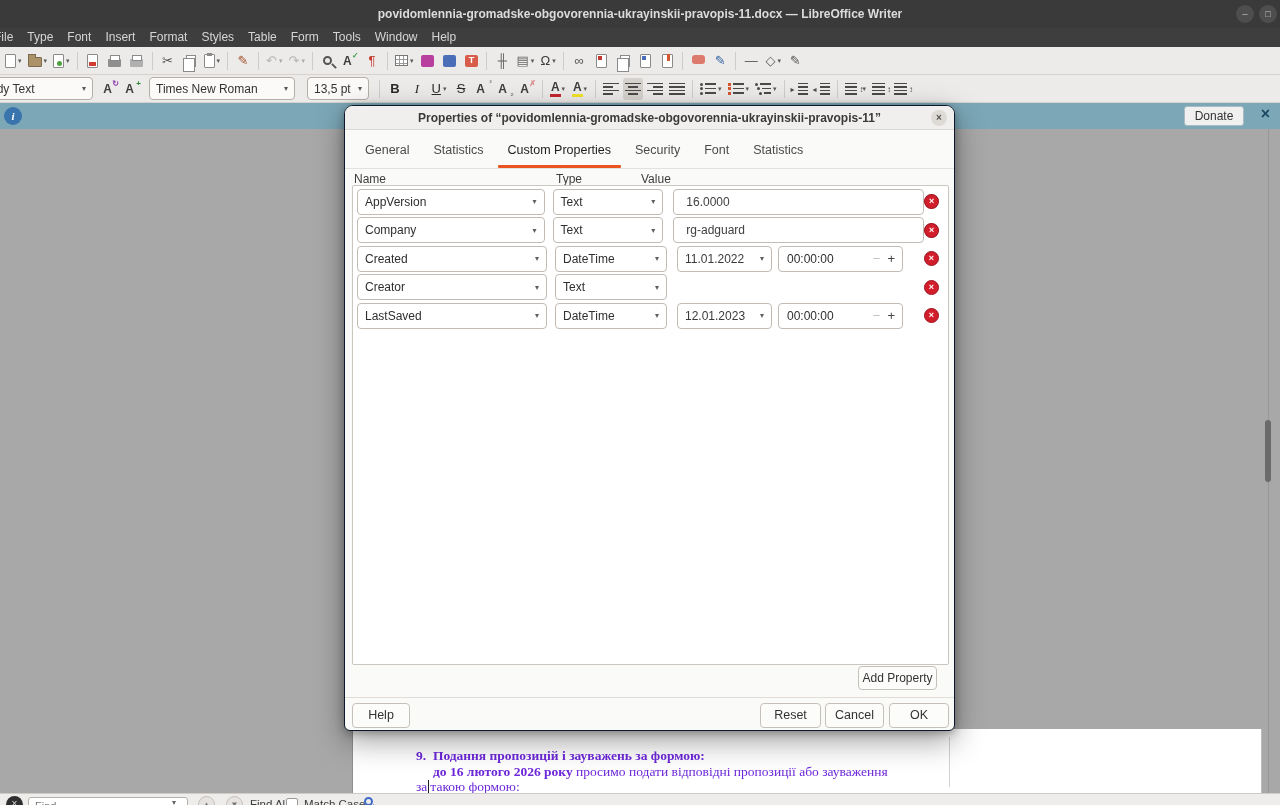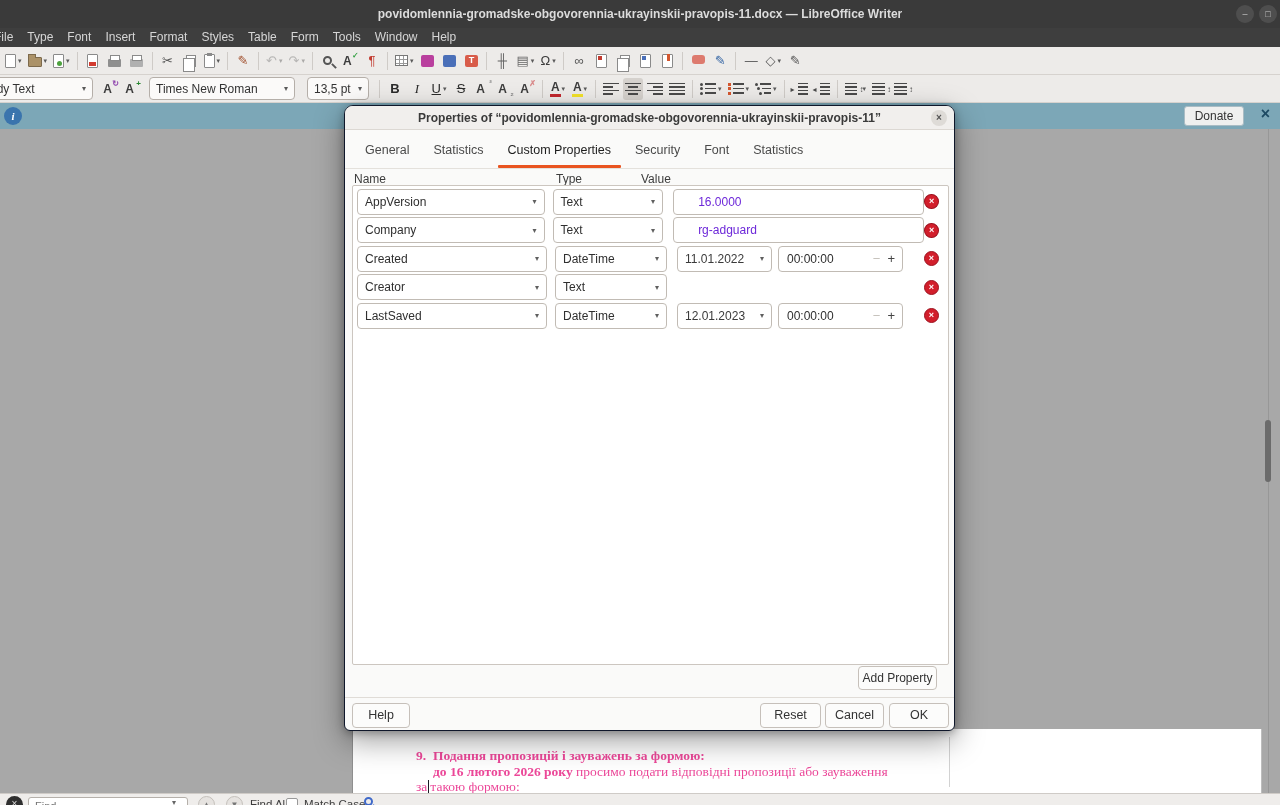--- a/index.html
+++ b/index.html
@@ -79,21 +79,21 @@
       background:#3a74ad; color:#fff; font-size:11px; font-weight:bold; text-align:center; line-height:18px;
       font-family:"Liberation Serif",serif; font-style:italic; }
   .infobar .msg { position:absolute; left:34px; top:0; line-height:26px; font-size:12.5px; color:#17333f; }
   .infobar .donate { position:absolute; right:36px; top:3px; width:60px; height:20px; background:#eff0ef;
       border:1px solid #a9bcc4; border-radius:3px; font-size:12px; color:#333; text-align:center; line-height:18px; }
   .infobar .ibclose { position:absolute; right:10px; top:2px; font-size:16px; font-weight:bold; color:#1d4a63; }
 
   
   .pagestrip { position:absolute; left:352px; top:729px; width:910px; height:64px; background:#fff;
       border-left:1px solid #8f8f8f; border-right:1px solid #bdbdbd; z-index:1;
-      font-family:"Liberation Serif", serif; color:#ec4899; }
+      font-family:"Liberation Serif", serif; color:#6d28d9; }
   .pagestrip .guide { position:absolute; left:596px; top:8px; width:1px; height:50px; background:#d2d2d2; }
   .pagestrip .dl { position:absolute; white-space:nowrap; font-size:13.5px; }
   .pagestrip .caret { display:inline-block; width:1px; height:13px; background:#1c1c26; vertical-align:-2px; margin:0 1px; }
 
   
   .vtrack { position:absolute; left:1268px; top:129px; width:1px; height:664px; background:#979797; z-index:2; }
   .vthumb { position:absolute; left:1265px; top:420px; width:6px; height:62px; border-radius:3px; background:#6b6b6b; z-index:2; }
 
   
   .findbar { position:absolute; left:0; bottom:0; width:100%; height:12px; background:#efedeb;
@@ -128,21 +128,21 @@
   .props { position:absolute; left:7px; top:79px; width:597px; height:480px; background:#fff;
       border:1px solid #ccc6c0; border-radius:2px; padding:2px; overflow:hidden; }
   .prow { display:flex; align-items:center; height:27px; margin-bottom:1.5px; padding-left:2px; }
   .combo { display:flex; align-items:center; height:26px; background:#fff; border:1px solid #c1bbb4;
       border-radius:4px; font-size:12px; color:#2f2f2f; padding:0 7px; white-space:nowrap; }
   .combo .arr { margin-left:auto; padding-left:4px; font-size:8px; color:#5f5f5f; }
   .c-name { width:190px; margin-right:8px; }
   .c-type { width:112px; margin-right:10px; }
   .c-date { width:95px; margin-right:6px; color:#3a3a3a; }
   .vinput { height:26px; background:#fff; border:1px solid #c1bbb4; border-radius:4px; font-size:12px;
-      color:#6d28d9; padding:0 24px; font-family:inherit; width:254px; }
+      color:#404040; padding:0 12px; font-family:inherit; width:254px; }
   .timefield { display:flex; align-items:center; width:125px; height:26px; background:#fff; border:1px solid #c1bbb4;
       border-radius:4px; font-size:12px; color:#2f2f2f; padding:0 5px 0 8px; }
   .timefield .minus { margin-left:auto; color:#c3bfb9; font-size:13px; padding:0 5px; }
   .timefield .plus { color:#444; font-size:13px; padding:0 2px; }
   .delbtn { width:15px; height:15px; border-radius:50%; background:#d21e2b; border:1px solid #9d1320;
       color:#fff; font-size:9px; font-weight:bold; text-align:center; line-height:13px; margin-left:auto; margin-right:7px; }
   .btn { position:absolute; height:25px; background:#fcfcfb; border:1px solid #c6c0ba; border-radius:4px;
       font-size:12.5px; color:#333; text-align:center; line-height:23px; }
   .addprop { position:absolute; right:17px; top:560px; width:79px; height:24px; background:#fcfcfb;
       border:1px solid #c6c0ba; border-radius:4px; font-size:12px; color:#333; text-align:center; line-height:22px; }

